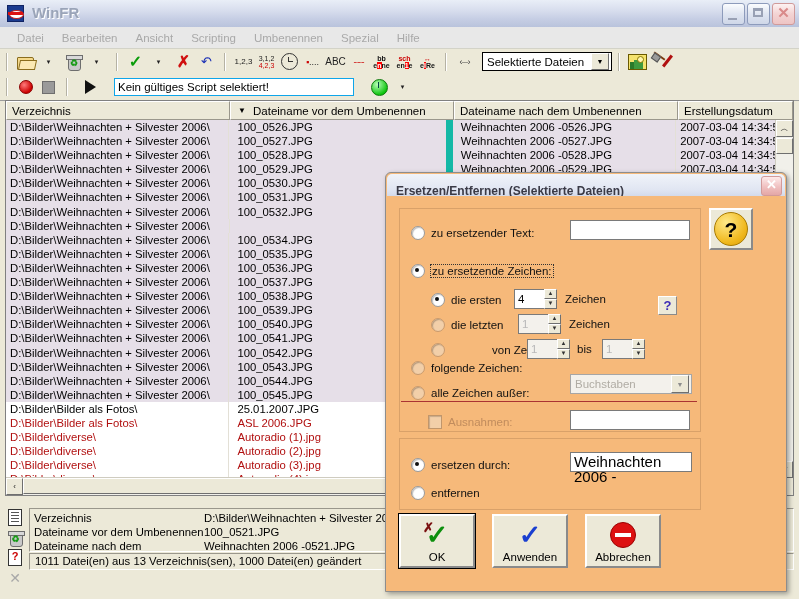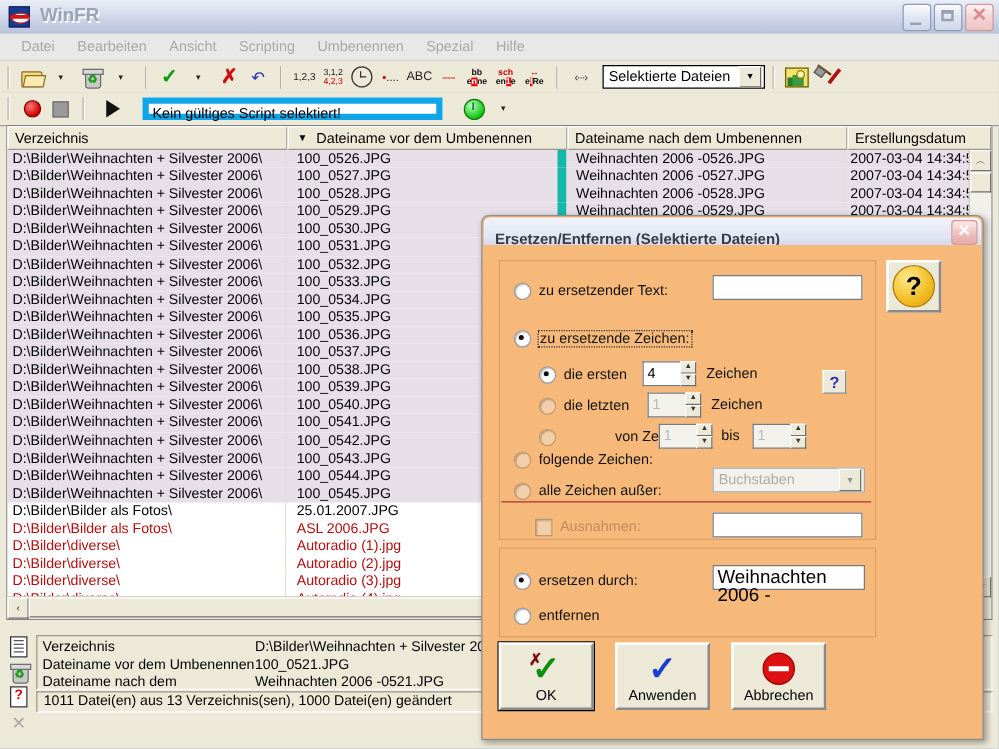--- a/index.html
+++ b/index.html
@@ -111,21 +111,21 @@
   .ic-img{width:17px;height:14px;background:#f5e36d;border:1px solid #6a5a00;position:relative;overflow:hidden;}
   .ic-img .g1{position:absolute;left:1px;bottom:0;width:7px;height:7px;background:#2a7a2a;}
   .ic-img .g2{position:absolute;left:5px;bottom:0;width:9px;height:9px;background:#3f9a3f;}
   .ic-img .sun{position:absolute;right:2px;top:1px;width:5px;height:5px;border-radius:50%;background:#fff6b0;border:1px solid #8a7a00;}
   .ic-tools{position:relative;width:17px;height:15px;}
   .ic-tools .hammer{position:absolute;left:1px;top:1px;width:13px;height:2px;background:#7a3b10;transform:rotate(35deg);}
   .ic-tools .head{position:absolute;left:0px;top:0px;width:6px;height:5px;background:#9a9a9a;border:1px solid #555;transform:rotate(35deg);}
   .ic-tools .wr{position:absolute;right:0px;top:0px;width:3px;height:14px;background:#b01010;transform:rotate(38deg);}
 
   .scripttext{
-    width:240px;height:18px;background:#fff;border:5px solid #0ea5e9;
+    width:240px;height:18px;background:#fff;border:1px solid #0ea5e9;
     font-size:11.5px;padding:1px 3px;box-sizing:border-box;line-height:15px;
     color:#000;
   }
   .combo{
     width:130px;height:19px;background:#fff;border:1px solid #000;
     display:flex;align-items:center;font-size:11.5px;box-sizing:border-box;position:relative;
   }
   .combo .lbl{padding-left:4px;flex:1;}
   .combo .btn{
     width:16px;height:15px;margin-right:2px;
@@ -535,21 +535,20 @@
           <div class="c4 clr-black"></div>
         </div>
         <div class="row sel">
           <div class="c1 clr-black">D:\Bilder\Weihnachten + Silvester 2006\</div>
           <div class="c2 clr-black">100_0532.JPG</div>
           <div class="c3 clr-black"></div>
           <div class="c4 clr-black"></div>
         </div>
         <div class="row sel">
           <div class="c1 clr-black">D:\Bilder\Weihnachten + Silvester 2006\</div>
-          <div class="c2 clr-black">100_0533.JPG</div>
           <div class="c3 clr-black"></div>
           <div class="c4 clr-black"></div>
         </div>
         <div class="row sel">
           <div class="c1 clr-black">D:\Bilder\Weihnachten + Silvester 2006\</div>
           <div class="c2 clr-black">100_0534.JPG</div>
           <div class="c3 clr-black"></div>
           <div class="c4 clr-black"></div>
         </div>
         <div class="row sel">

